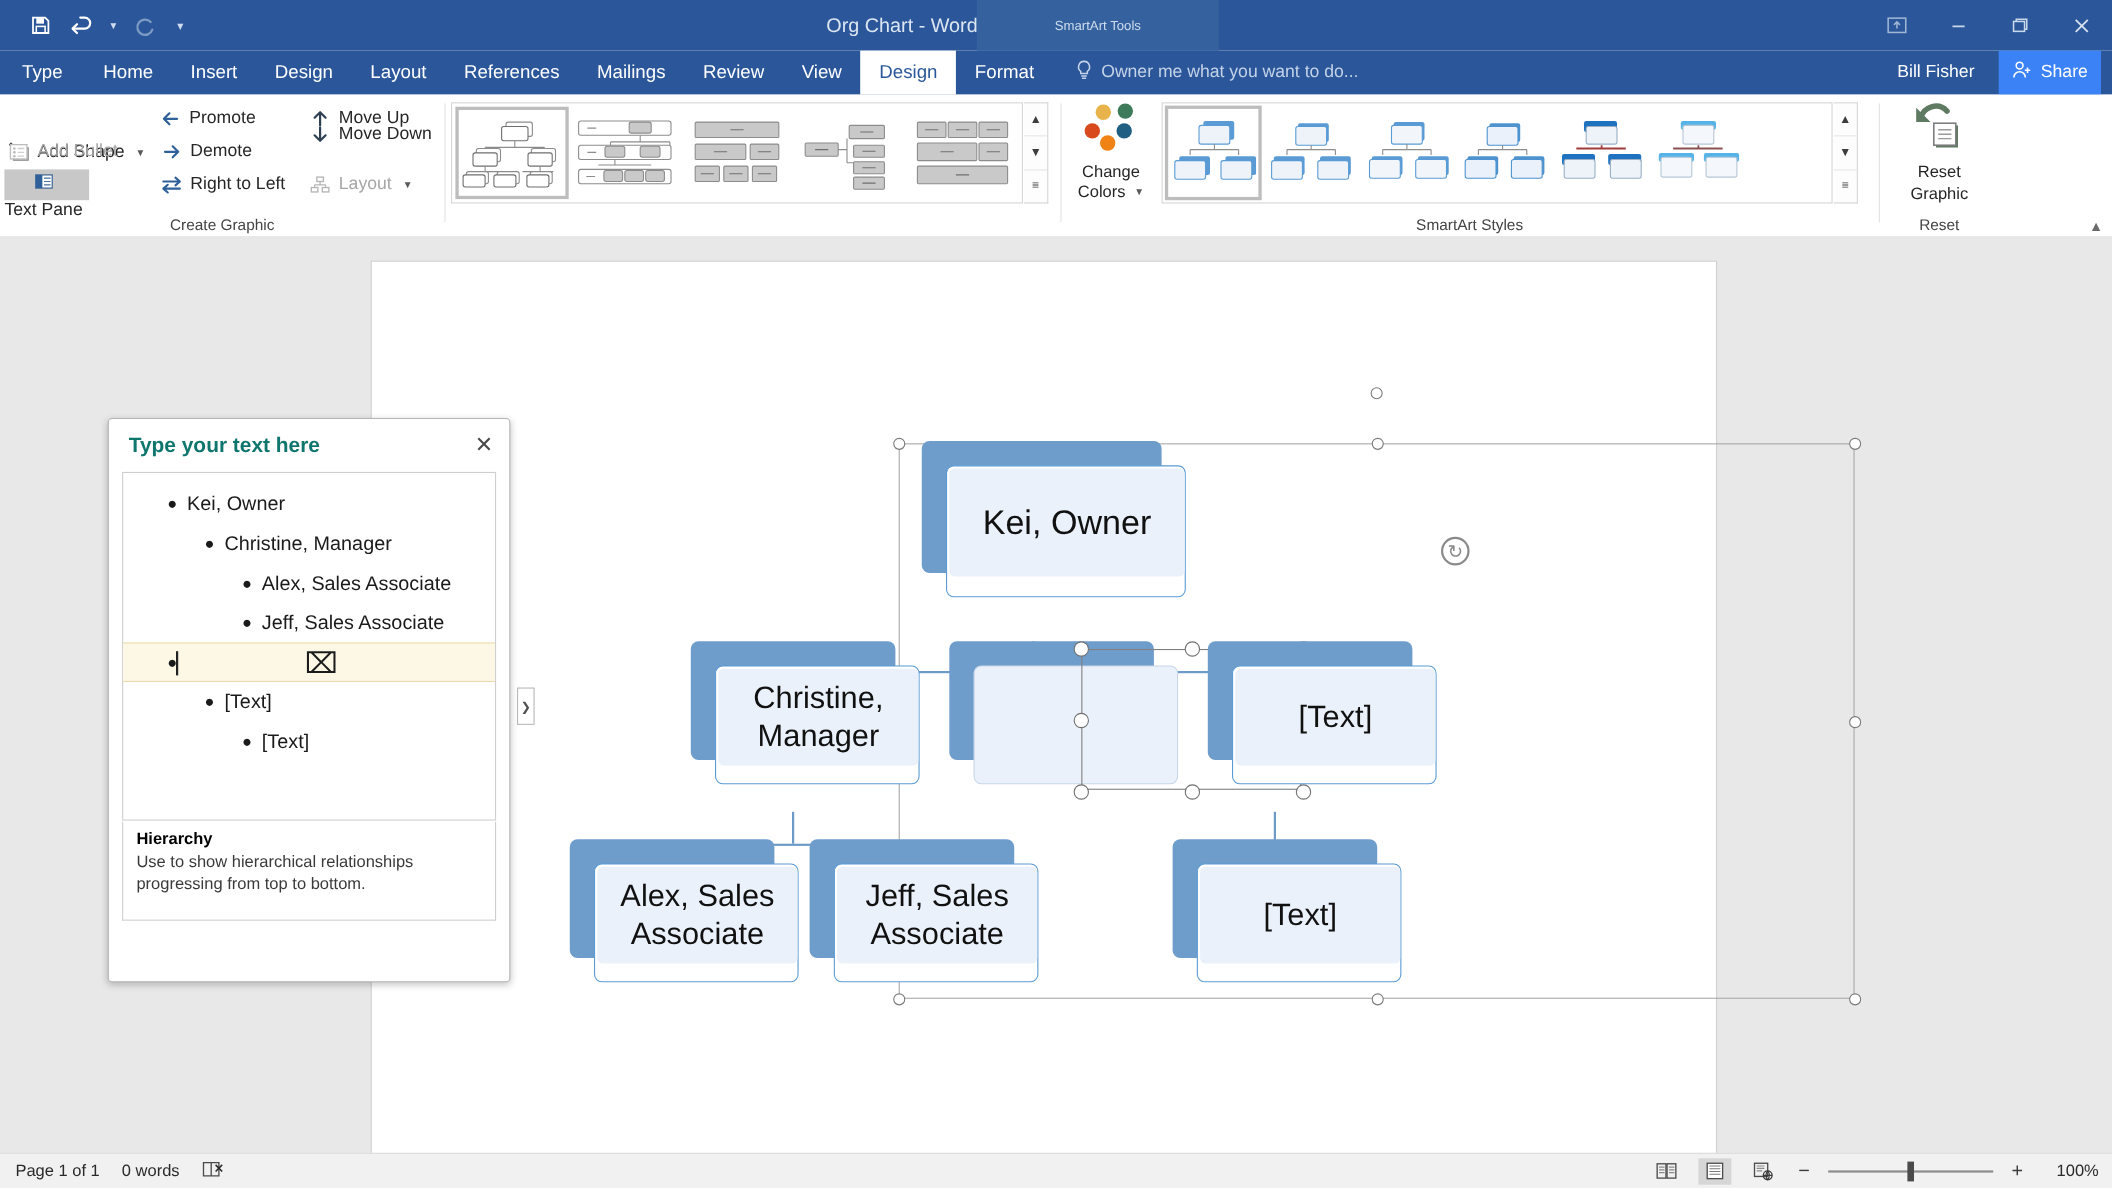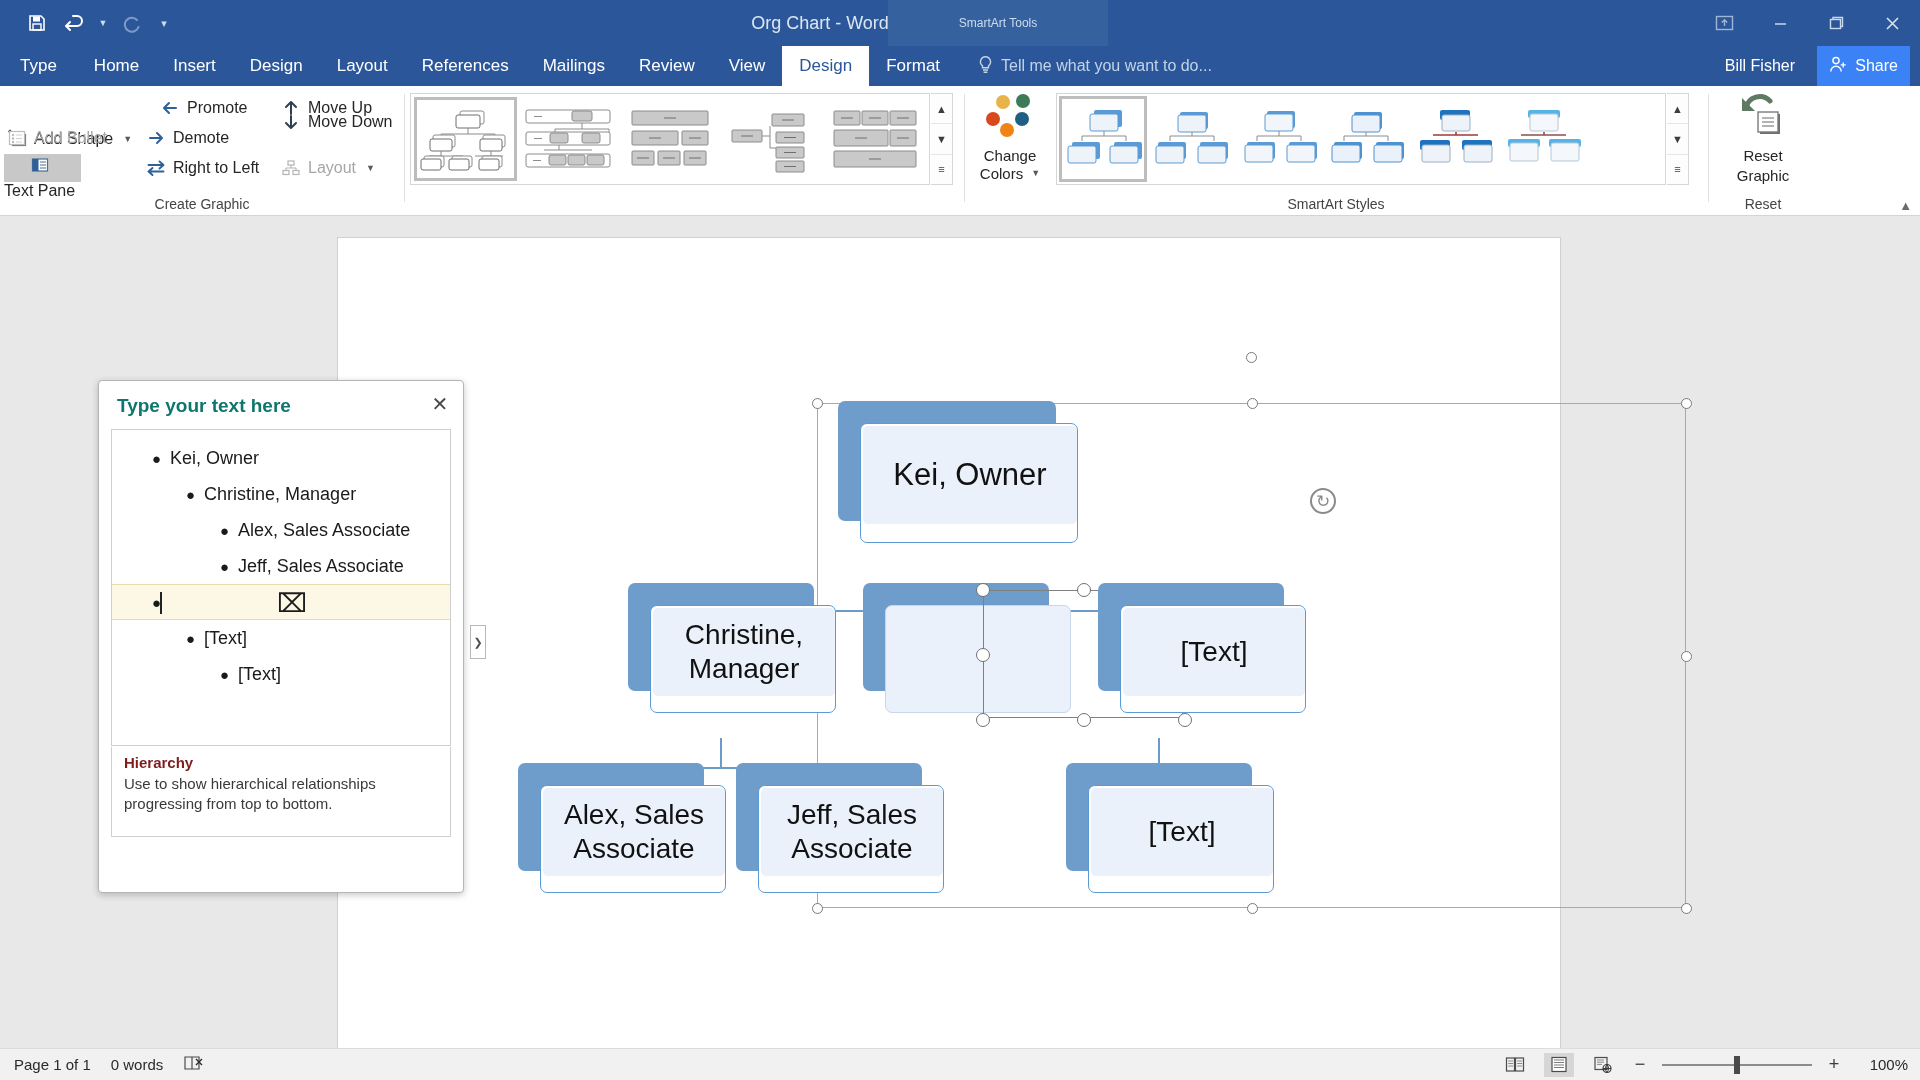--- a/index.html
+++ b/index.html
@@ -235,21 +235,21 @@
   }
   .ibeam {
     position: absolute; color: #1b1b1b; font-size: 26px;
     font-family: "Liberation Serif", serif;
   }
   .tp-desc {
     position: absolute; left: 12px; top: 366px; width: 340px; height: 90px;
     border: 1px solid #cfcfcf; border-top: none; background: #ffffff;
     padding: 7px 12px;
   }
-  .tp-desc h4 { font-size: 15px; color: #7f1d1d; margin-bottom: 3px; }
+  .tp-desc h4 { font-size: 15px; color: #000000; margin-bottom: 3px; }
   .tp-desc p { font-size: 15px; color: #3a3a3a; line-height: 1.35; }
   .tp-expander {
     position: absolute; left: 470px; top: 625px; width: 16px; height: 34px;
     background: #ffffff; border: 1px solid #b8b8b8;
     display: flex; align-items: center; justify-content: center;
     font-size: 11px; color: #4f4f4f;
   }
 
   
   .statusbar {
@@ -344,21 +344,21 @@
   <div class="tab active">Design</div>
   <div class="tab">Format</div>
 
   <div class="tellme">
     <span>
       <svg width="17" height="19" viewBox="0 0 17 19">
           <path d="M8.5 1.8 a5 5 0 0 1 3 9 v2 h-6 v-2 a5 5 0 0 1 3 -9z" fill="none" stroke="#c3d3e8" stroke-width="1.4"></path>
           <path d="M6 15 h5 M6.6 17.2 h3.8" stroke="#c3d3e8" stroke-width="1.4"></path>
         </svg>
     </span>
-    <span>Tell me what you want to do...</span>
+    <span>Owner me what you want to do...</span>
   </div>
 
   <div class="account">Bill Fisher</div>
   <div class="share-btn">
     <span>
       <svg width="19" height="19" viewBox="0 0 19 19">
           <circle cx="7" cy="5.6" r="3.1" fill="none" stroke="#fff" stroke-width="1.4"></circle>
           <path d="M1.8 16.4 a5.2 5.2 0 0 1 10.4 0" fill="none" stroke="#fff" stroke-width="1.4"></path>
           <path d="M14.2 7.4 v5 M11.7 9.9 h5" stroke="#fff" stroke-width="1.4"></path>
         </svg>
@@ -396,21 +396,21 @@
       <span class="ic">
         <svg width="20" height="20" viewBox="0 0 20 20">
             <rect x="2.5" y="4" width="15" height="12" fill="#fff" stroke="#4a6f9a" stroke-width="1.2"></rect>
             <rect x="2.5" y="4" width="6" height="12" fill="#2f6099"></rect>
             <path d="M10 7h6 M10 10h6 M10 13h6" stroke="#4a6f9a" stroke-width="1.1"></path>
           </svg>
       </span>
       <span>Text Pane</span>
     </div>
 
-    <div class="cg-cmd" style="left:159px; top:8px;">
+    <div class="cg-cmd" style="left:144px; top:8px;">
       <span class="ic">
         <svg width="20" height="20" viewBox="0 0 20 20">
             <path d="M16 10 H4.5 M9 5 L4 10 L9 15" fill="none" stroke="#2f6099" stroke-width="2" stroke-linecap="round" stroke-linejoin="round"></path>
           </svg>
       </span>
       <span>Promote</span>
     </div>
     <div class="cg-cmd" style="left:145px; top:38px;">
       <span class="ic">
         <svg width="20" height="20" viewBox="0 0 20 20">

